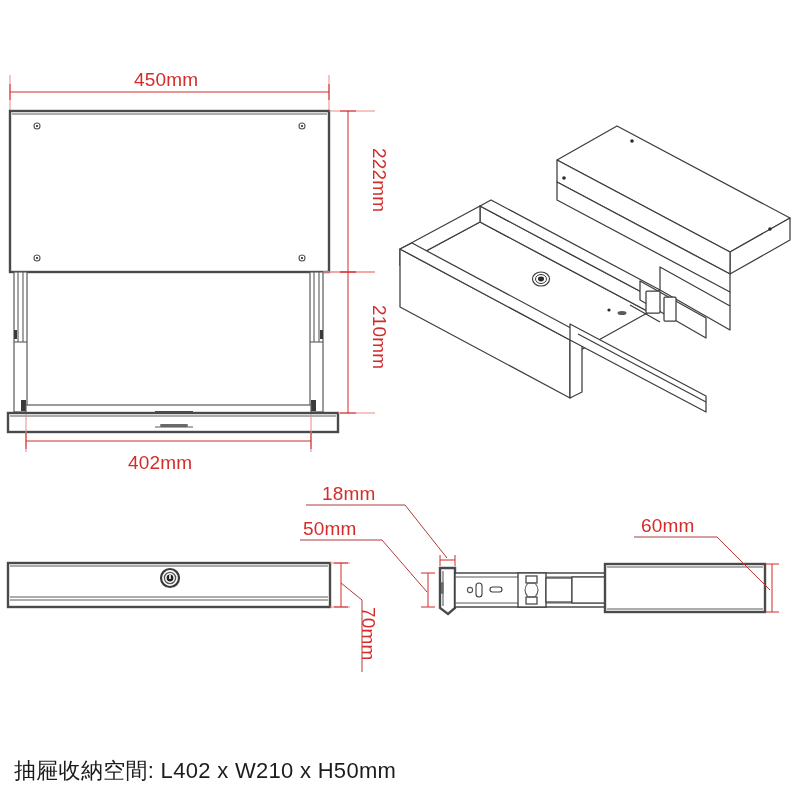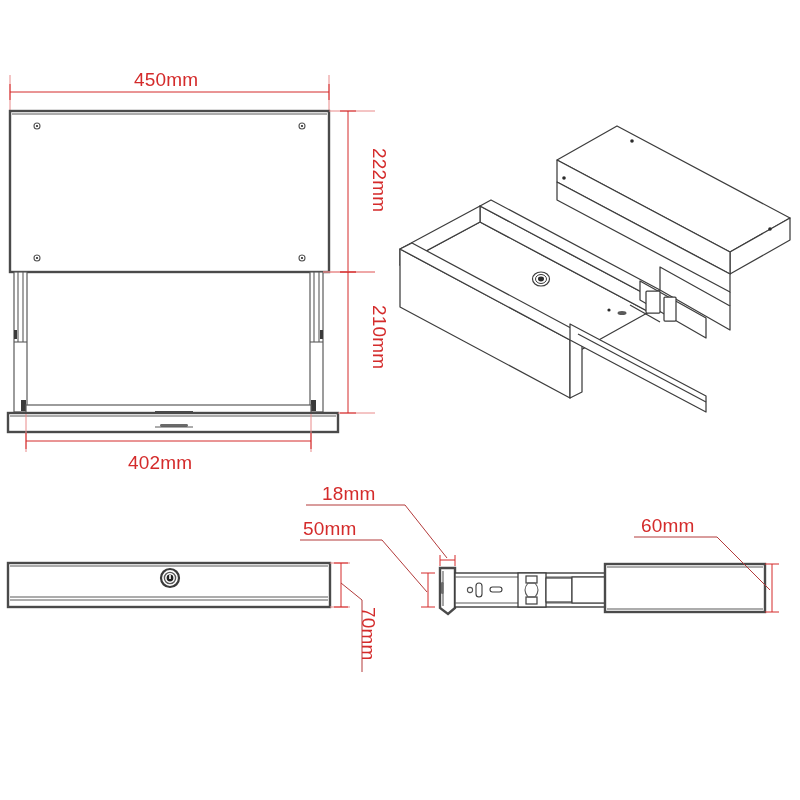--- a/index.html
+++ b/index.html
@@ -273,14 +273,15 @@
     <text class="dim-text" x="362" y="607" transform="rotate(90 362 607)">70mm</text>
 
     <text class="dim-text" x="322" y="500">18mm</text>
 
     <text class="dim-text" x="303" y="535">50mm</text>
 
     <text class="dim-text" x="641" y="532">60mm</text>
 
   </svg>
 
+  <div class="caption">抽屜收納空間: L402 x W210 x H50mm</div>
 
 </div>
 
 </body></html>

